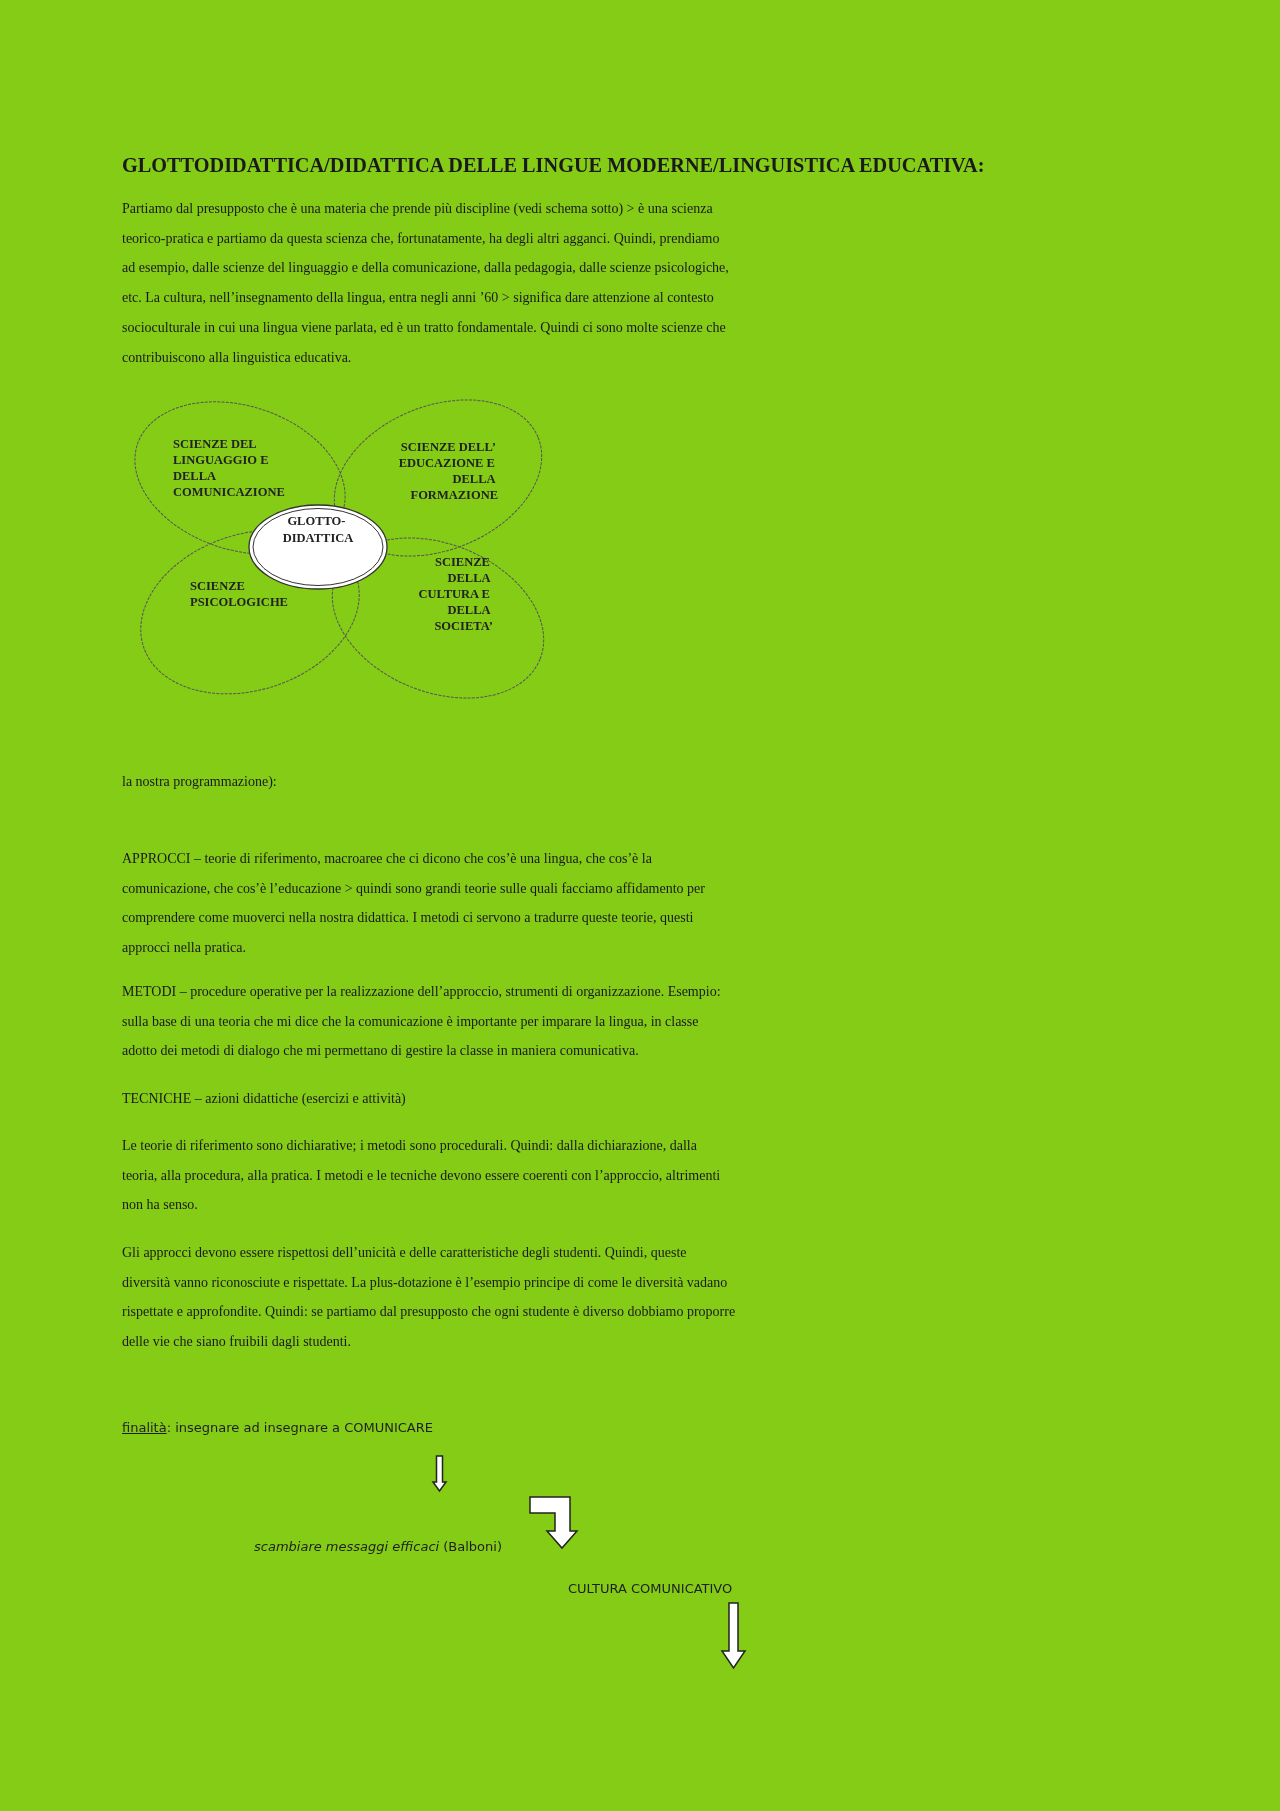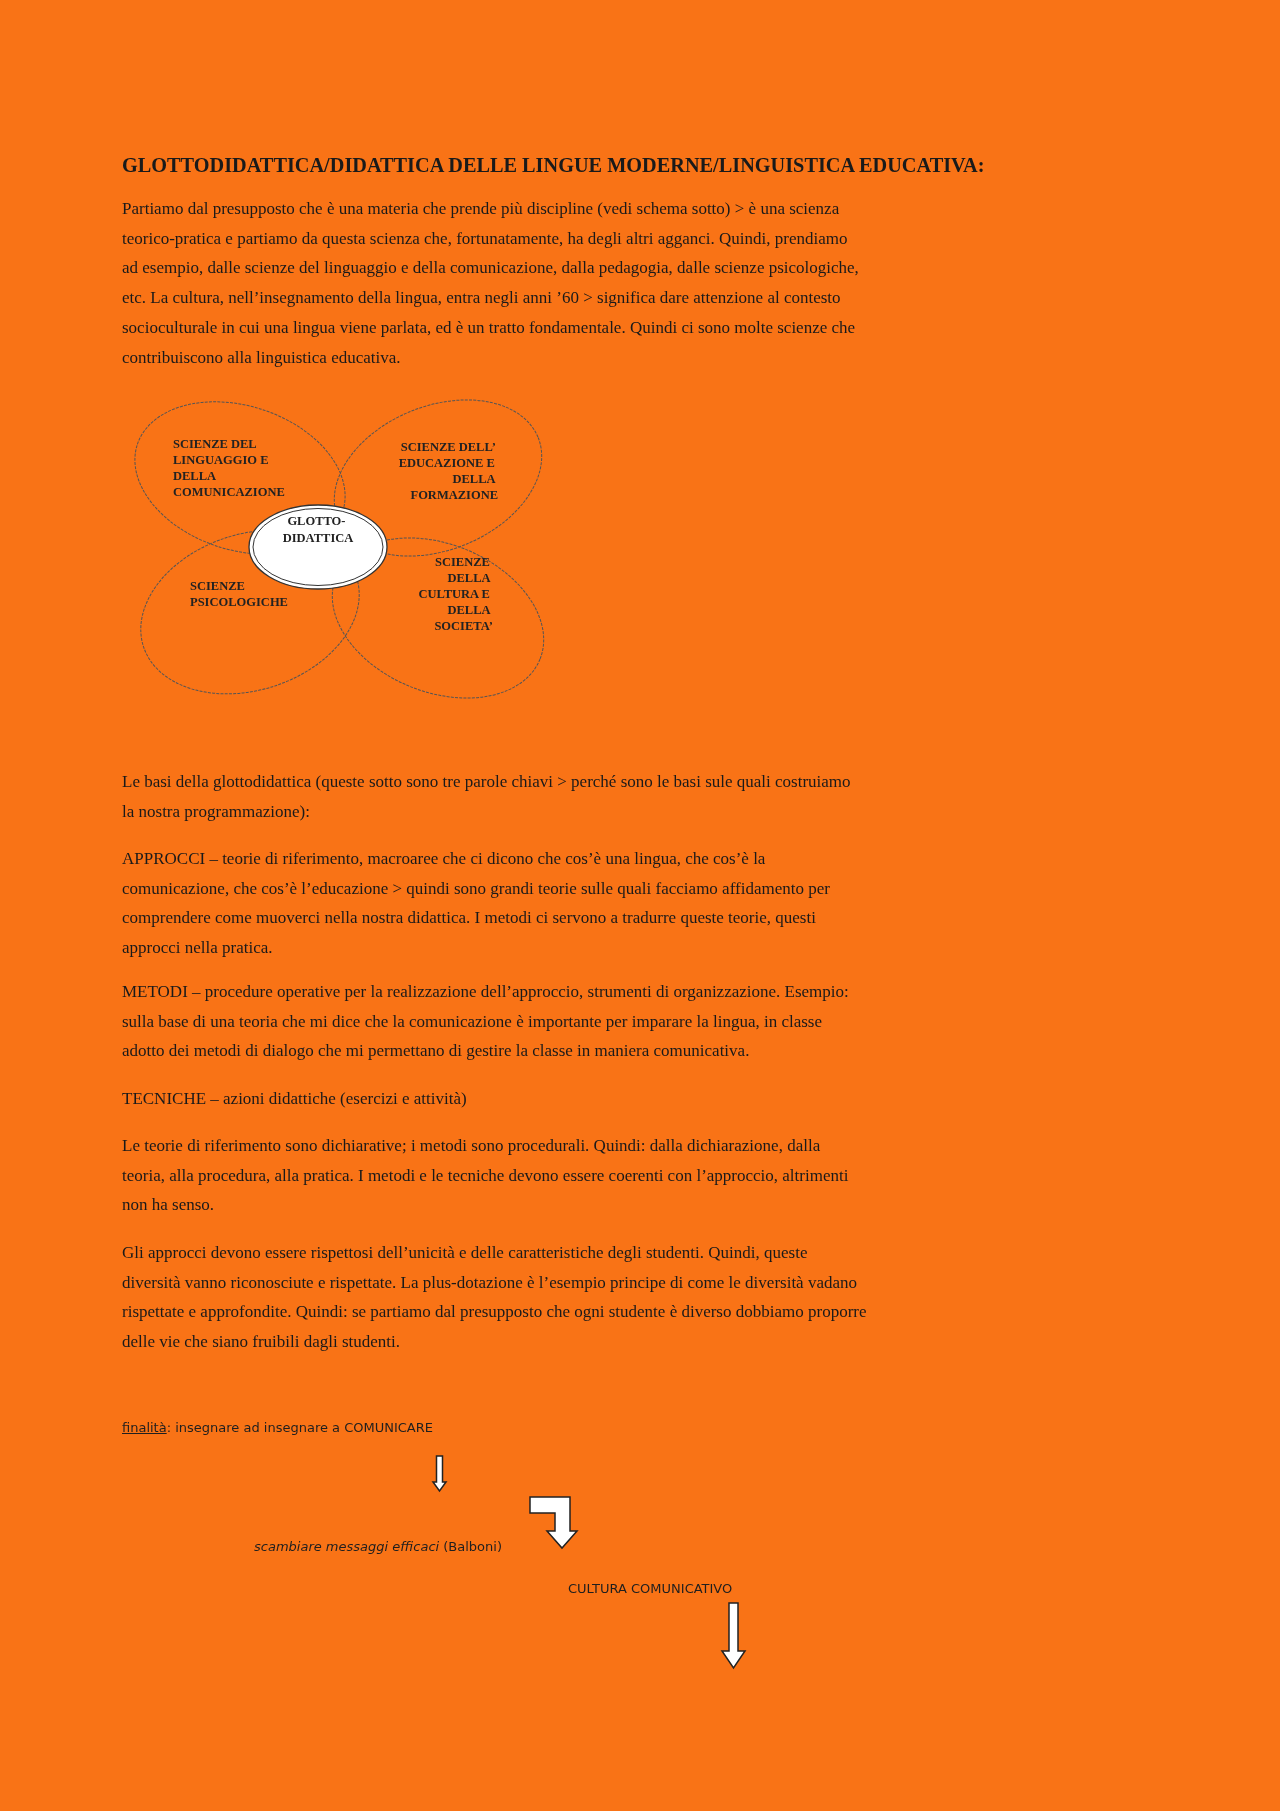--- a/index.html
+++ b/index.html
@@ -1,18 +1,18 @@
 <!DOCTYPE html>
 <html><head>
   <meta charset="utf-8">
   <style>
     html, body { margin: 0; padding: 0; background: #ffffff; }
     body { width: 1280px; height: 1811px; position: relative; overflow: hidden; color: #1a1a1a; }
-    .page { position: absolute; left: 0; top: 0; width: 1280px; height: 1811px; background: #f97316; }
-    .txt { position: absolute; left: 122px; width: 1030px; font-family: "Liberation Serif", "DejaVu Serif", serif; font-size: 17px; line-height: 29.7px; margin: 0; }
+    .page { position: absolute; left: 0; top: 0; width: 1280px; height: 1811px; background: #84cc16; }
+    .txt { position: absolute; left: 122px; width: 1030px; font-family: "Liberation Serif", "DejaVu Serif", serif; font-size: 14px; line-height: 29.7px; margin: 0; }
     .title { position: absolute; left: 122px; top: 151px; font-family: "Liberation Serif", serif; font-weight: bold; font-size: 20.3px; line-height: 29.7px; margin: 0; white-space: nowrap; }
     .line { display: block; white-space: nowrap; }
     b { font-weight: normal; }
     .diagram { position: absolute; left: 130px; top: 395px; width: 420px; height: 305px; }
     .dlabel { font-family: "Liberation Serif", serif; font-weight: bold; font-size: 12.5px; fill: #222; }
     .sans { position: absolute; font-family: "DejaVu Sans", "Liberation Sans", sans-serif; font-size: 13px; color: #1f1f1f; white-space: nowrap; }
     .u { text-decoration: underline; }
     .it { font-style: italic; }
     .arrows { position: absolute; left: 0; top: 0; width: 1280px; height: 1811px; pointer-events: none; }
   </style>
@@ -67,21 +67,20 @@
     <text class="dlabel" text-anchor="end">
       <tspan x="493" y="566">SCIENZE</tspan>
       <tspan x="493" y="582">DELLA</tspan>
       <tspan x="493" y="598">CULTURA E</tspan>
       <tspan x="493" y="614">DELLA</tspan>
       <tspan x="493" y="630">SOCIETA’</tspan>
     </text>
   </svg>
 
   <p class="txt" style="top:767px">
-    <span class="line">Le basi della glottodidattica (queste sotto sono tre parole chiavi &gt; perché sono le basi sule quali costruiamo</span>
     <span class="line">la nostra programmazione):</span>
   </p>
 
   <p class="txt" style="top:844px">
     <span class="line"><b>APPROCCI</b><span> – teorie di riferimento, macroaree che ci dicono che cos’è una lingua, che cos’è la</span></span>
     <span class="line">comunicazione, che cos’è l’educazione &gt; quindi sono grandi teorie sulle quali facciamo affidamento per</span>
     <span class="line">comprendere come muoverci nella nostra didattica. I metodi ci servono a tradurre queste teorie, questi</span>
     <span class="line">approcci nella pratica.</span>
   </p>
 

